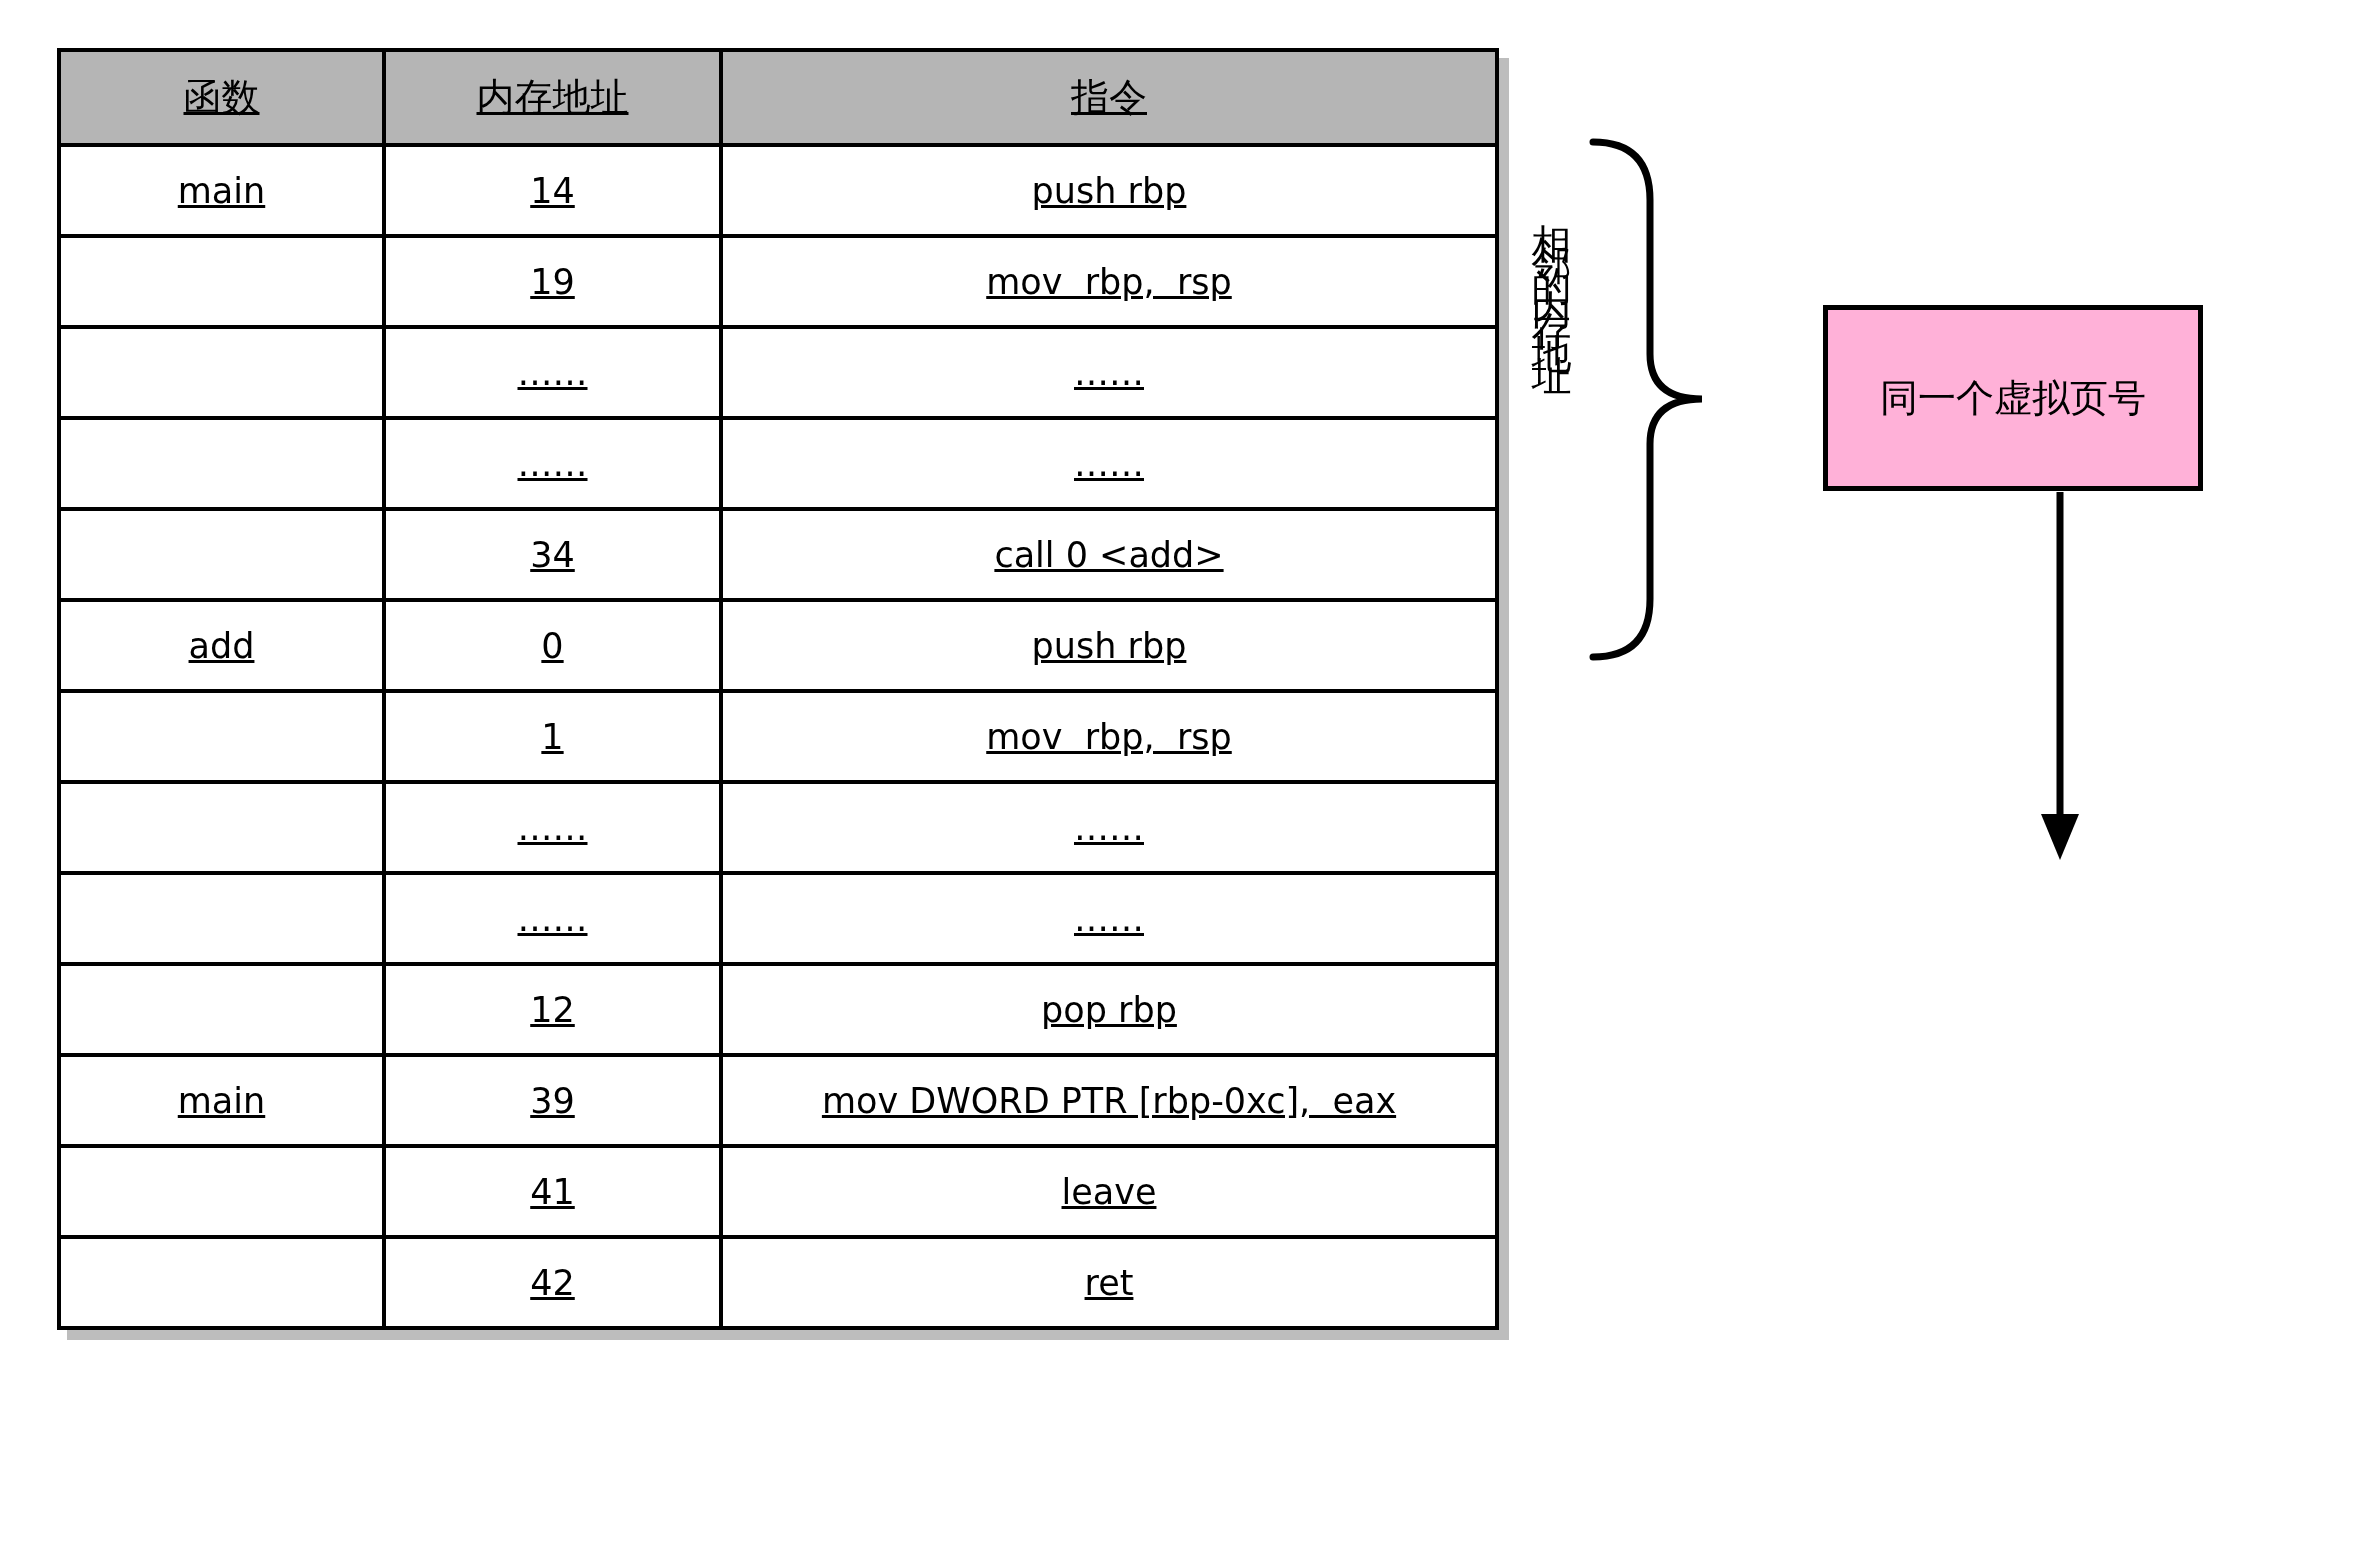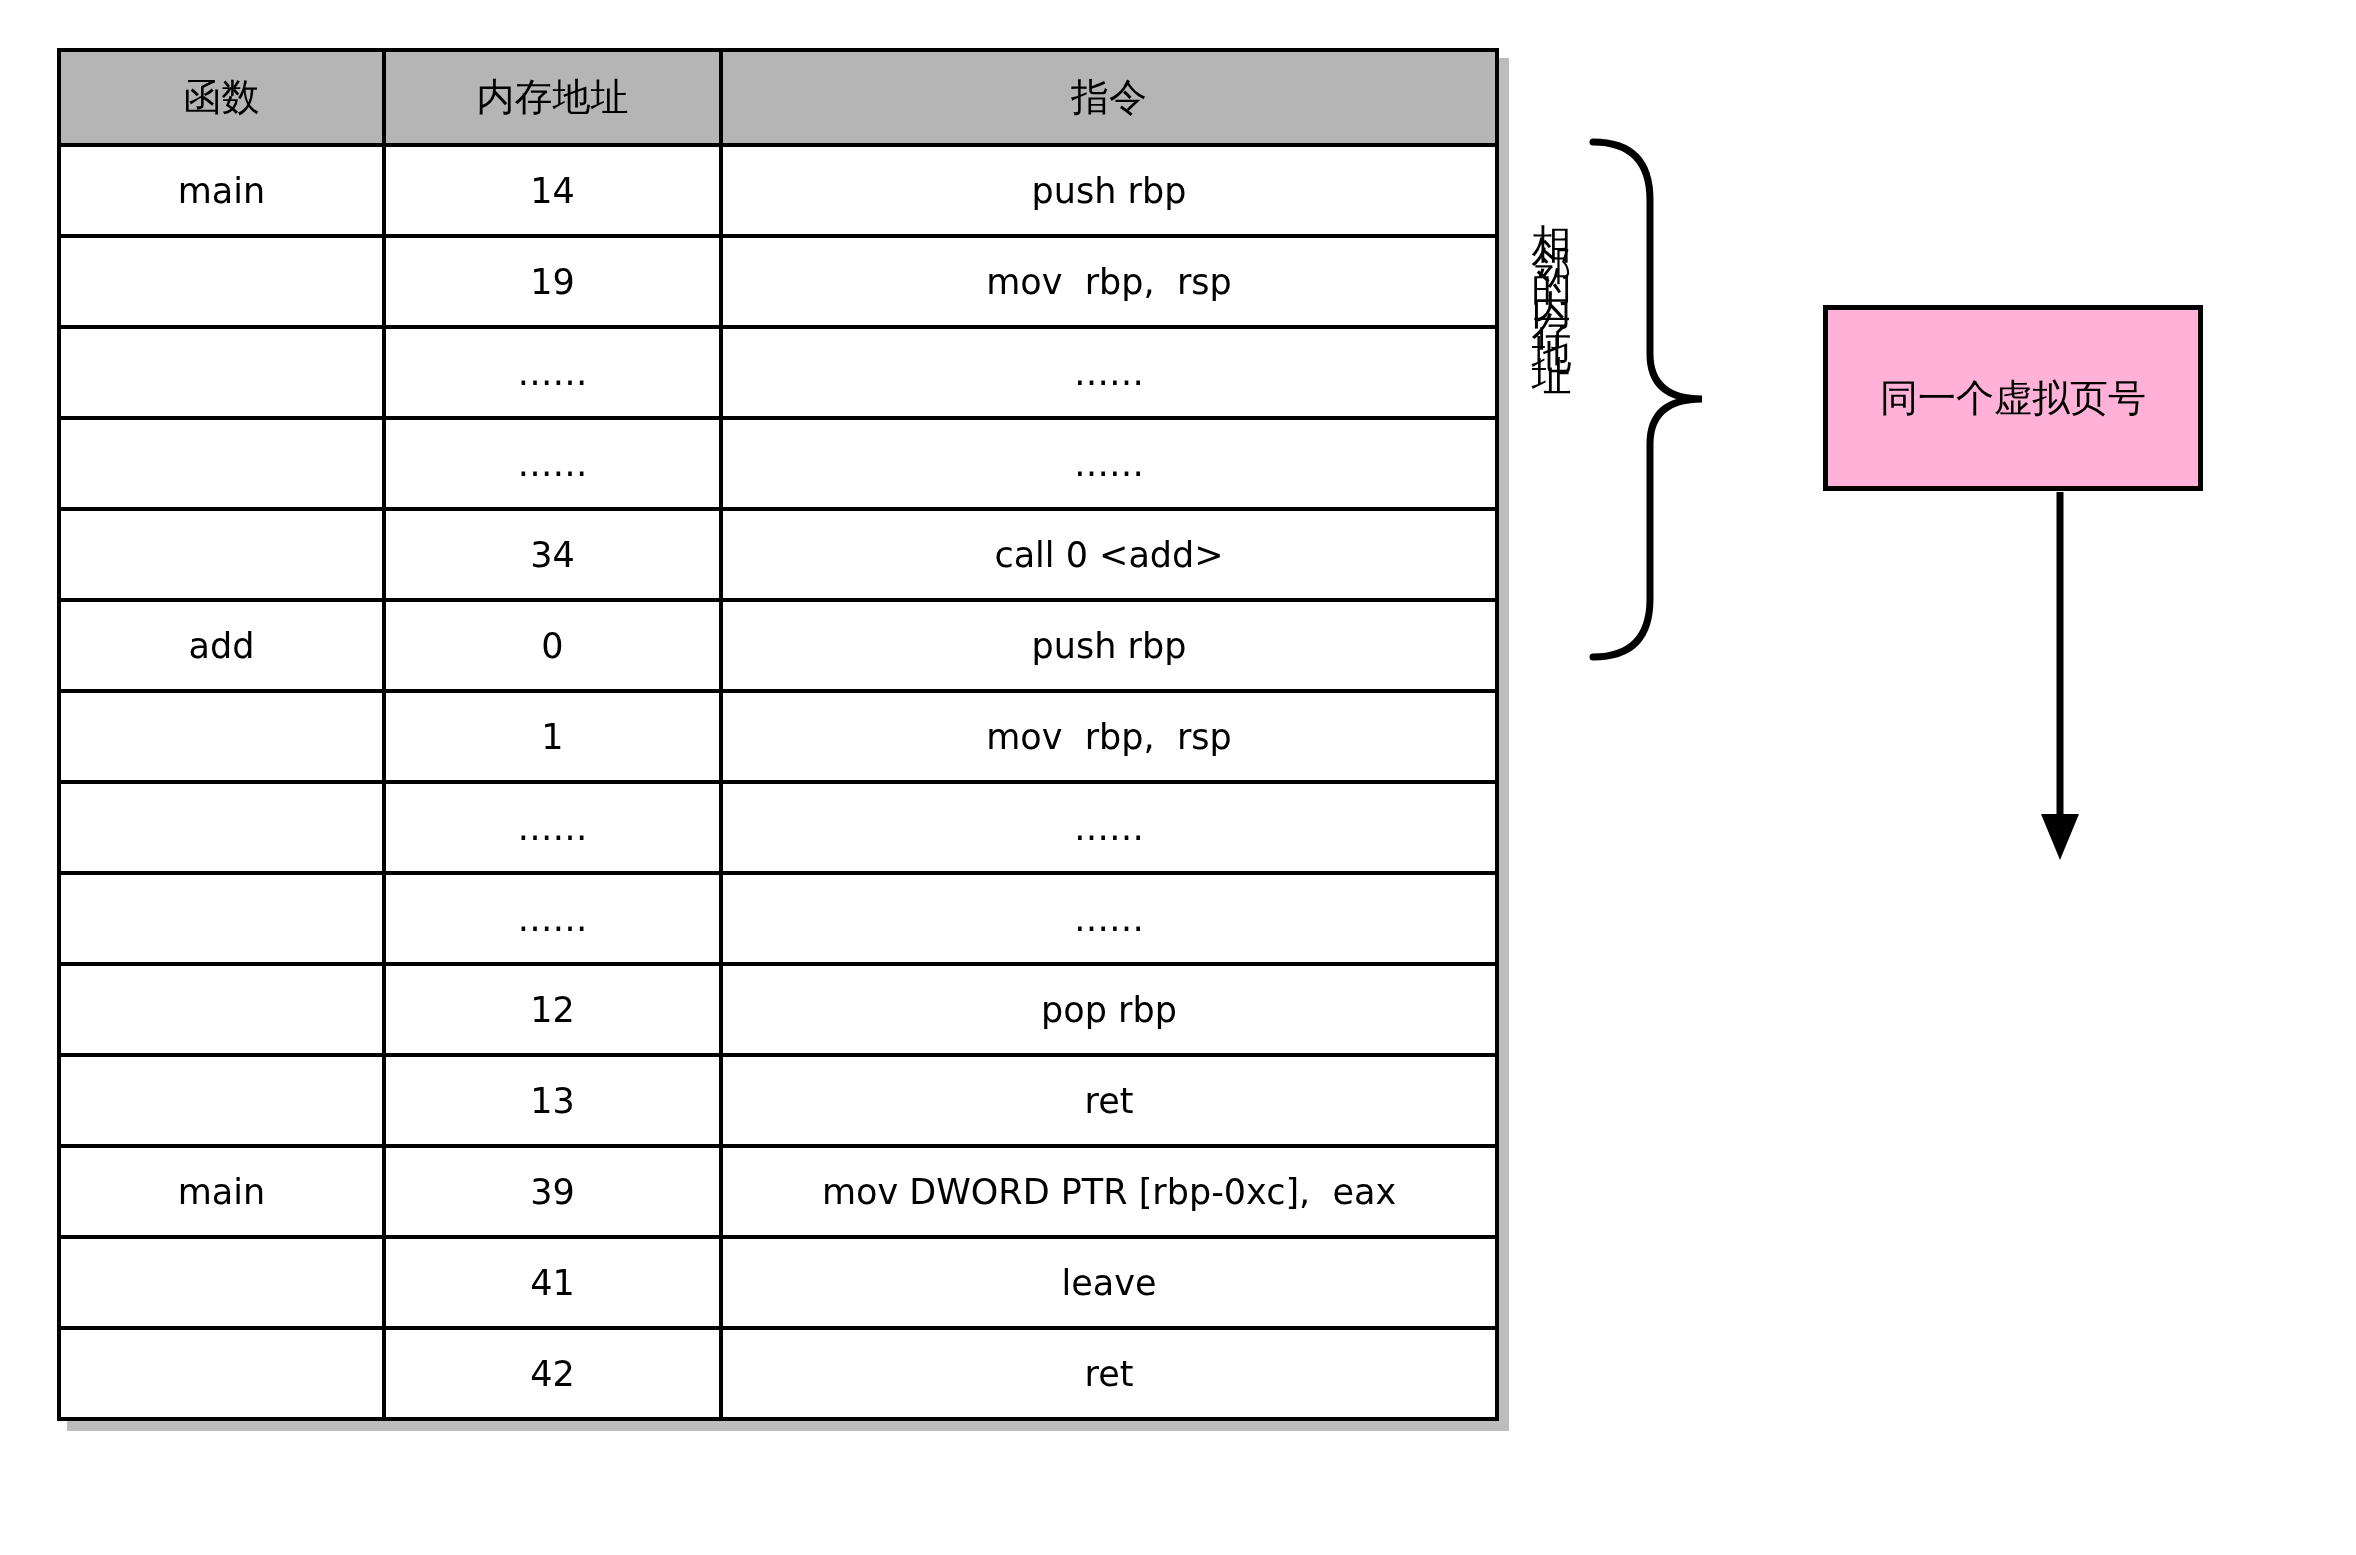--- a/index.html
+++ b/index.html
@@ -18,21 +18,21 @@
     border-collapse:collapse;table-layout:fixed;
     background:#ffffff;
     box-shadow:10px 10px 0 0 var(--shadow,#bdbdbd);
   }
   table.ins-table th,
   table.ins-table td{
     border:4px solid #000;
     text-align:center;vertical-align:middle;
     padding:0;overflow:hidden;
   }
-  table.ins-table{border:1px solid #b91c1c;}
+  table.ins-table{border:1px solid #b91c1c;text-decoration:underline;}
   table.ins-table thead tr{height:95px;}
   table.ins-table tbody tr{height:91px;}
   table.ins-table th{
     background:var(--header-bg,#b5b5b5);
     font-weight:400;font-size:38px;
   }
   table.ins-table td{font-size:35px;white-space:pre;text-align:center;}
   .w-fn{width:325px;} .w-addr{width:337px;} .w-ins{width:776px;}
 
   
@@ -138,25 +138,20 @@
     <td>……</td>
     <td>……</td>
   </tr>
 
   <tr>
     <td></td>
     <td>12</td>
     <td>pop rbp</td>
   </tr>
 
-  <tr>
-    <td></td>
-    <td>13</td>
-    <td>ret</td>
-  </tr>
 
   <tr>
     <td>main</td>
     <td>39</td>
     <td>mov DWORD PTR [rbp-0xc],  eax</td>
   </tr>
 
 
   <tr>
     <td></td>

